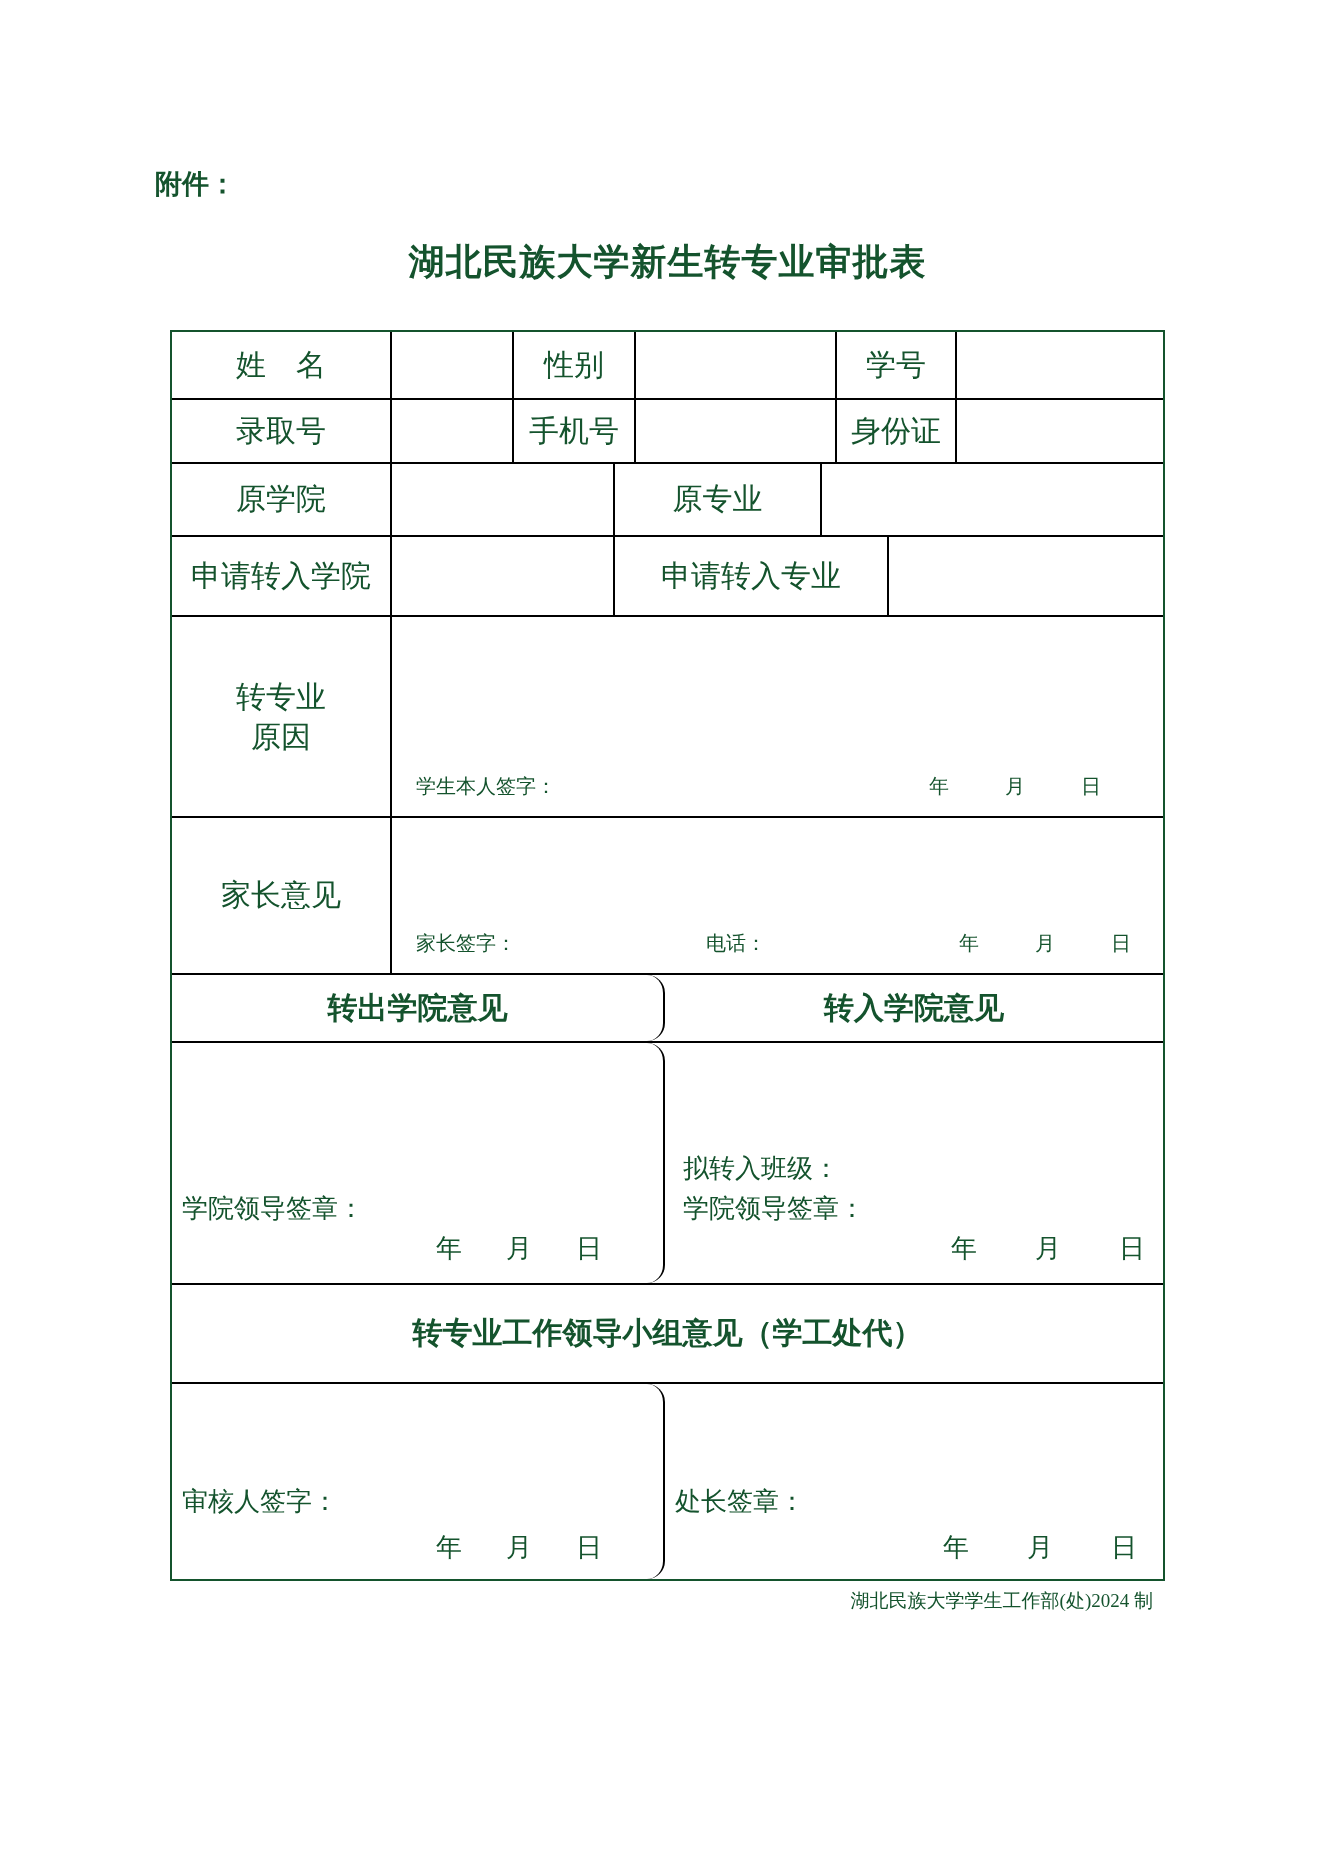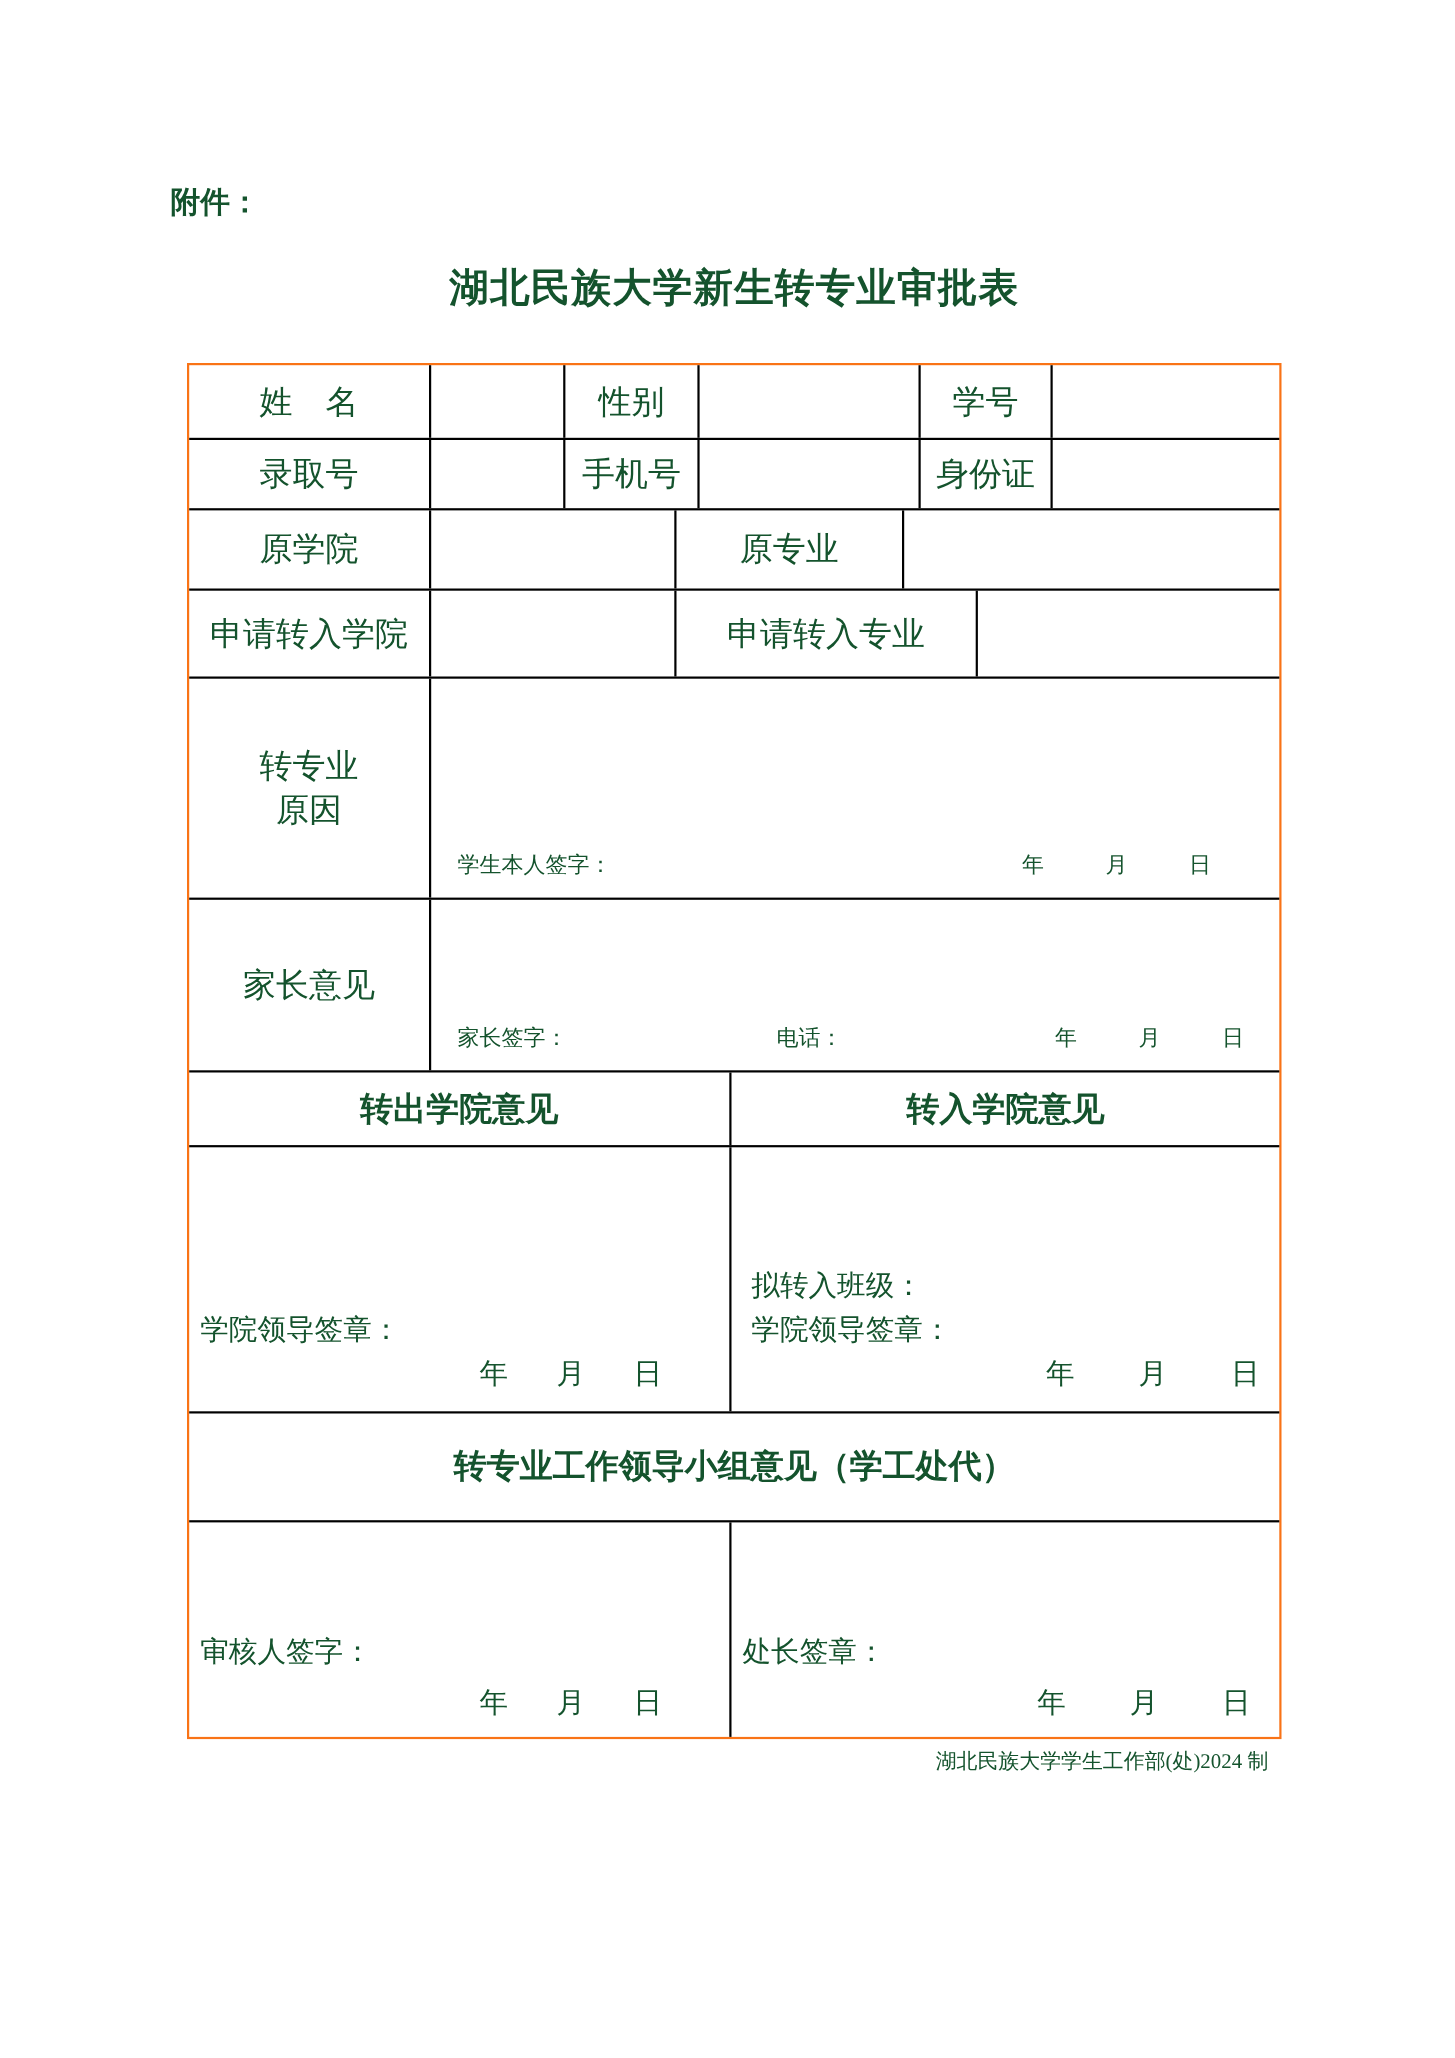--- a/index.html
+++ b/index.html
@@ -18,35 +18,35 @@
   }
   .title{
     position:absolute;left:170px;top:238px;width:995px;
     text-align:center;font-size:36px;font-weight:bold;
     letter-spacing:1px;
     font-family:"Liberation Sans", sans-serif;
   }
   .tbl{
     position:absolute;left:170px;top:330px;
     width:995px;height:1251px;
-    border:2px solid #f97316;
+    border:2px solid #14532d;
     box-sizing:border-box;
     display:flex;flex-direction:column;
   }
   .row{display:flex;box-sizing:border-box;border-bottom:2px solid #000;}
   .row:last-child{border-bottom:none;flex:1;}
   .cell{box-sizing:border-box;border-right:2px solid #000;}
   .cell:last-child{border-right:none;}
   .lbl{display:flex;align-items:center;justify-content:center;font-size:30px;text-align:center;}
   .hdr{display:flex;align-items:center;justify-content:center;font-size:30px;font-weight:bold;}
   .r1{height:68px;} .r2{height:64px;} .r3{height:73px;} .r4{height:80px;}
   .r5{height:201px;} .r6{height:157px;} .r7{height:68px;} .r8{height:242px;}
   .r9{height:99px;}
   .w220{width:220px;} .w122{width:122px;} .w201{width:201px;} .w120{width:120px;}
-  .w223{width:223px;} .w207{width:207px;} .w274{width:274px;} .w493{width:493px;}
+  .w223{width:223px;} .w207{width:207px;} .w274{width:274px;} .w493{width:493px;border-radius:18px;}
   .grow{flex:1;}
   .vcol{display:flex;flex-direction:column;justify-content:flex-end;}
   .sigline{display:flex;align-items:baseline;font-size:20px;padding:0 0 16px 24px;}
   .dates{display:flex;}
   .d-r5{margin-left:auto;padding-right:62px;}
   .d-r5 span + span{margin-left:56px;}
   .d-r6{margin-left:auto;padding-right:32px;}
   .d-r6 span + span{margin-left:56px;}
   .phone{margin-left:190px;}
   .ln{font-size:26px;line-height:40px;padding-left:10px;}

